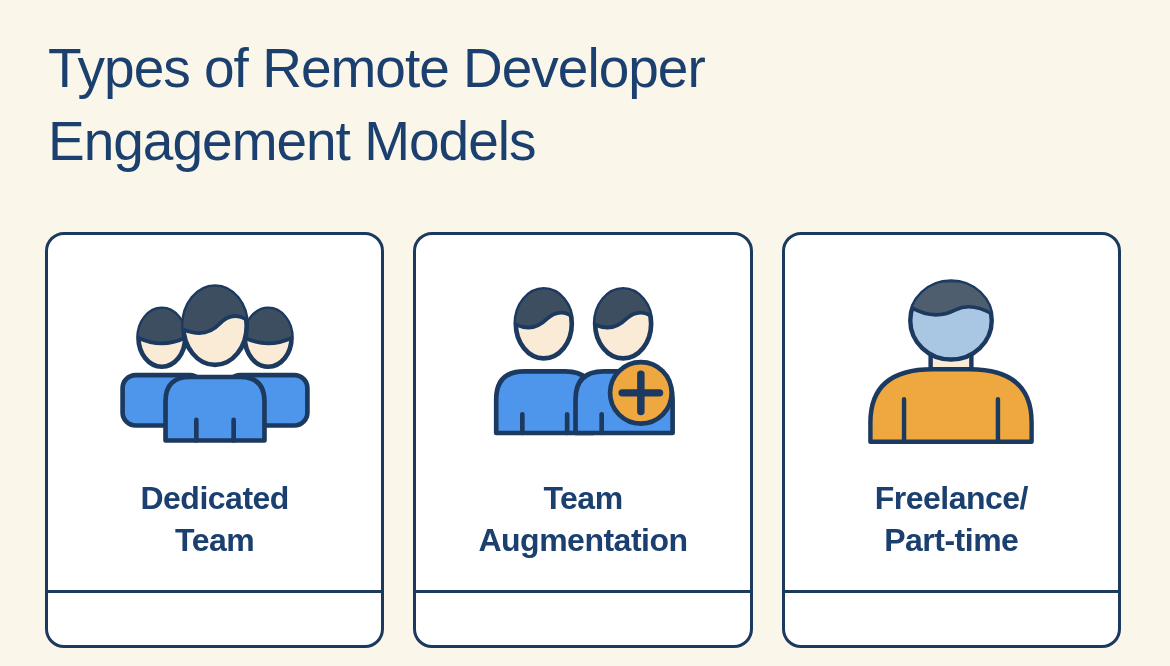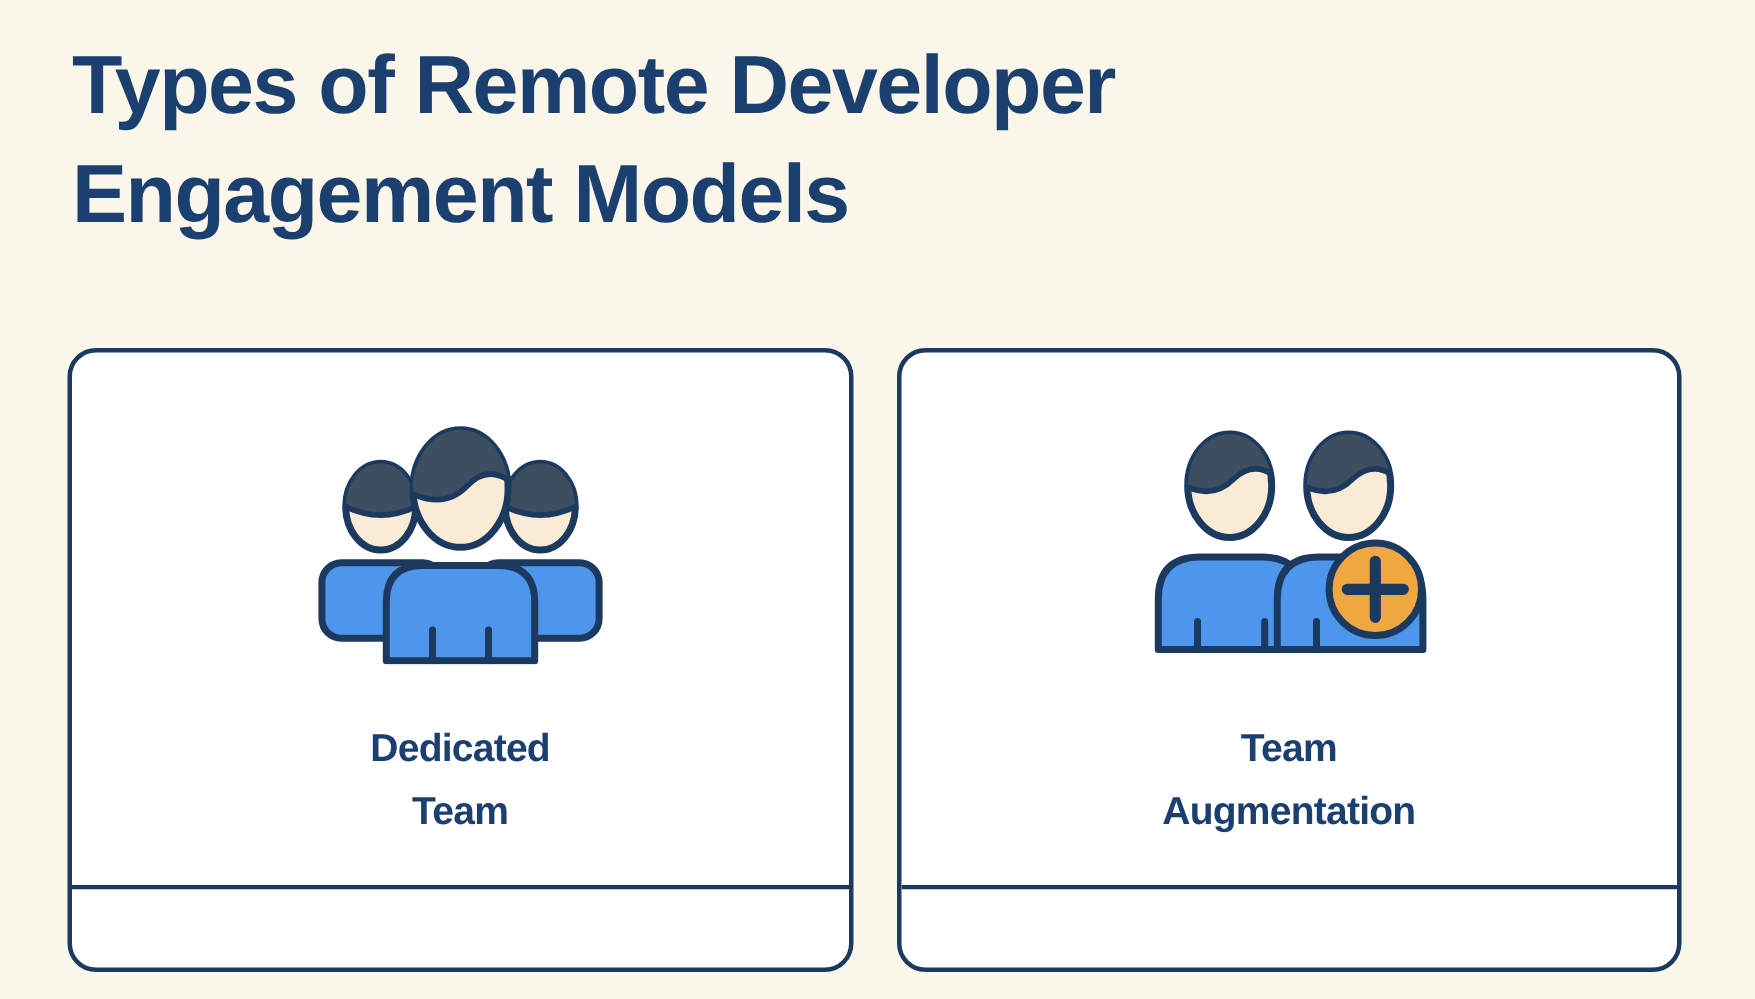--- a/index.html
+++ b/index.html
@@ -9,41 +9,41 @@
   }
   *{margin:0;padding:0;box-sizing:border-box;}
   html,body{width:1170px;height:666px;}
   body{
     background:var(--background);
     font-family:"Liberation Sans", sans-serif;
     position:relative;
     overflow:hidden;
   }
   .title{
-    position:absolute; left:48px; top:20px; width:980px;
-    font-size:55px; font-weight:700; line-height:73px;
+    position:absolute; left:48px; top:32px; width:980px;
+    font-size:55px; font-weight:400; line-height:73px;
     letter-spacing:-1px; color:var(--text_navy);
     white-space:pre-line;
   }
   .cards{
     position:absolute; left:45px; top:232px; width:1076px; height:416px;
     display:flex; gap:29px;
   }
   .card{
     flex:1; background:var(--card_bg);
     border:3px solid var(--navy); border-radius:19px;
     display:flex; flex-direction:column; align-items:center;
   }
   .icon-box{
     margin-top:38px; height:180px; width:100%;
     display:flex; align-items:center; justify-content:center;
   }
   .card-label{
     margin-top:24px; text-align:center;
-    font-size:26px; font-weight:700; line-height:42px;
+    font-size:32px; font-weight:700; line-height:42px;
     color:var(--text_navy); white-space:pre-line; letter-spacing:-0.5px;
   }
   .card-footer{
     margin-top:auto; width:100%; height:55px;
     border-top:3px solid var(--navy);
     border-radius:0 0 16px 16px;
   }
   svg .outline{stroke:var(--navy); stroke-width:5; stroke-linejoin:round;}
   svg .fill-blue{fill:var(--blue);}
   svg .fill-skin{fill:var(--skin);}
@@ -125,14 +125,35 @@
         <circle cx="167" cy="117" r="33" class="outline fill-orange"></circle>
         <path d="M 147,117 H 187 M 167,97 V 137" class="stroke-line" stroke-width="8"></path>
       </svg>
     </div>
     <div class="card-label">Team
 Augmentation</div>
     <div class="card-footer"></div>
   </div>
 
 
+  <div class="card">
+    <div class="icon-box">
+      <svg width="186" height="172" viewBox="0 0 210 186">
+        <defs>
+          <clipPath id="c4-h">
+              <ellipse cx="105" cy="45" rx="46" ry="44"></ellipse>
+            </clipPath>
+        </defs>
+        <rect x="82" y="66" width="46" height="46" rx="10" class="outline fill-skin"></rect>
+        <path d="M 14,182 V 160 Q 14,100 84,100 H 126 Q 196,100 196,160 V 182 Z" class="outline fill-orange"></path>
+        <path d="M 52,182 V 134 M 158,182 V 134" class="stroke-line" stroke-width="5"></path>
+        <ellipse cx="105" cy="45" rx="46" ry="44" class="outline fill-face"></ellipse>
+        <g clip-path="url(#c4-h)">
+            <path d="M 58,0 H 152 V 38 Q 128,24 110,33 Q 85,46 58,29 Z" class="hairgray"></path>
+          </g>
+      </svg>
+    </div>
+    <div class="card-label">Freelance/
+Part-time</div>
+    <div class="card-footer"></div>
+  </div>
 
 </div>
 
 </body></html>

